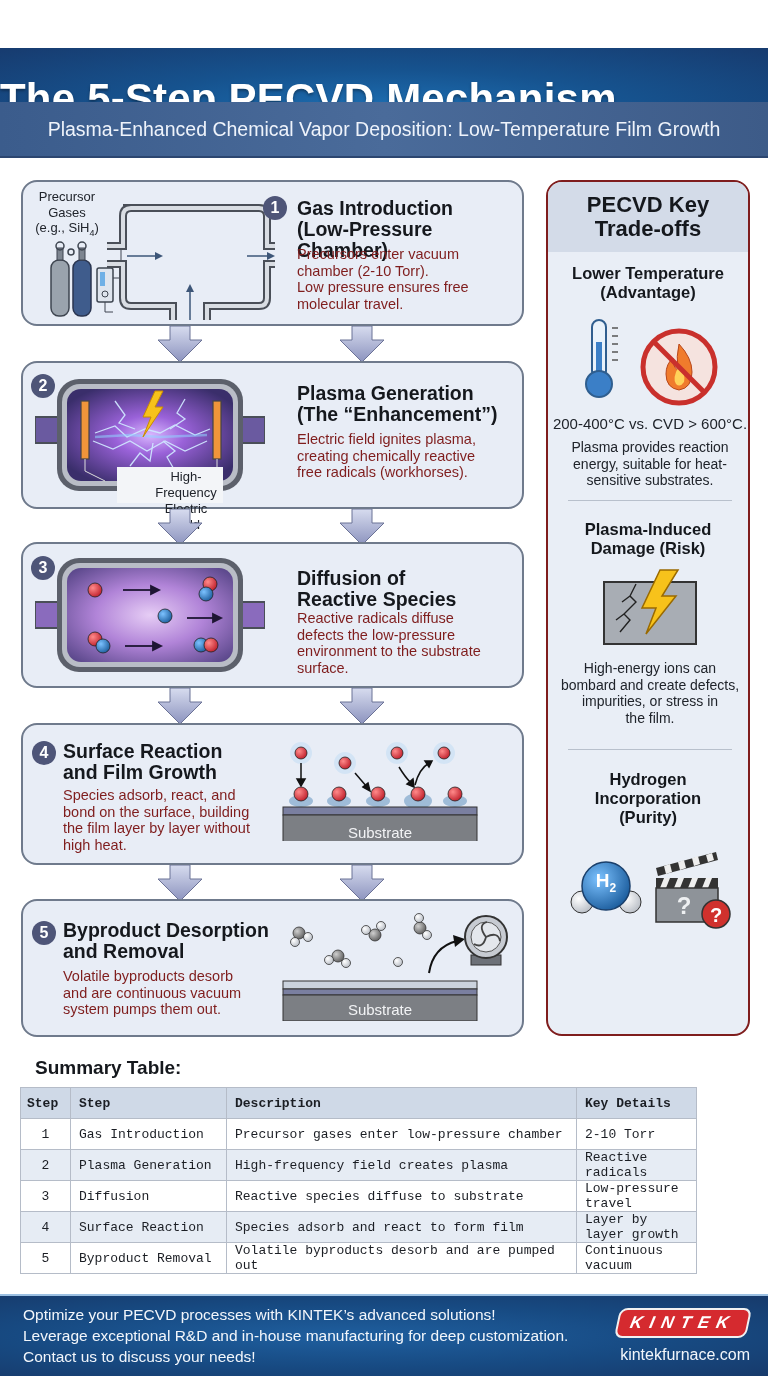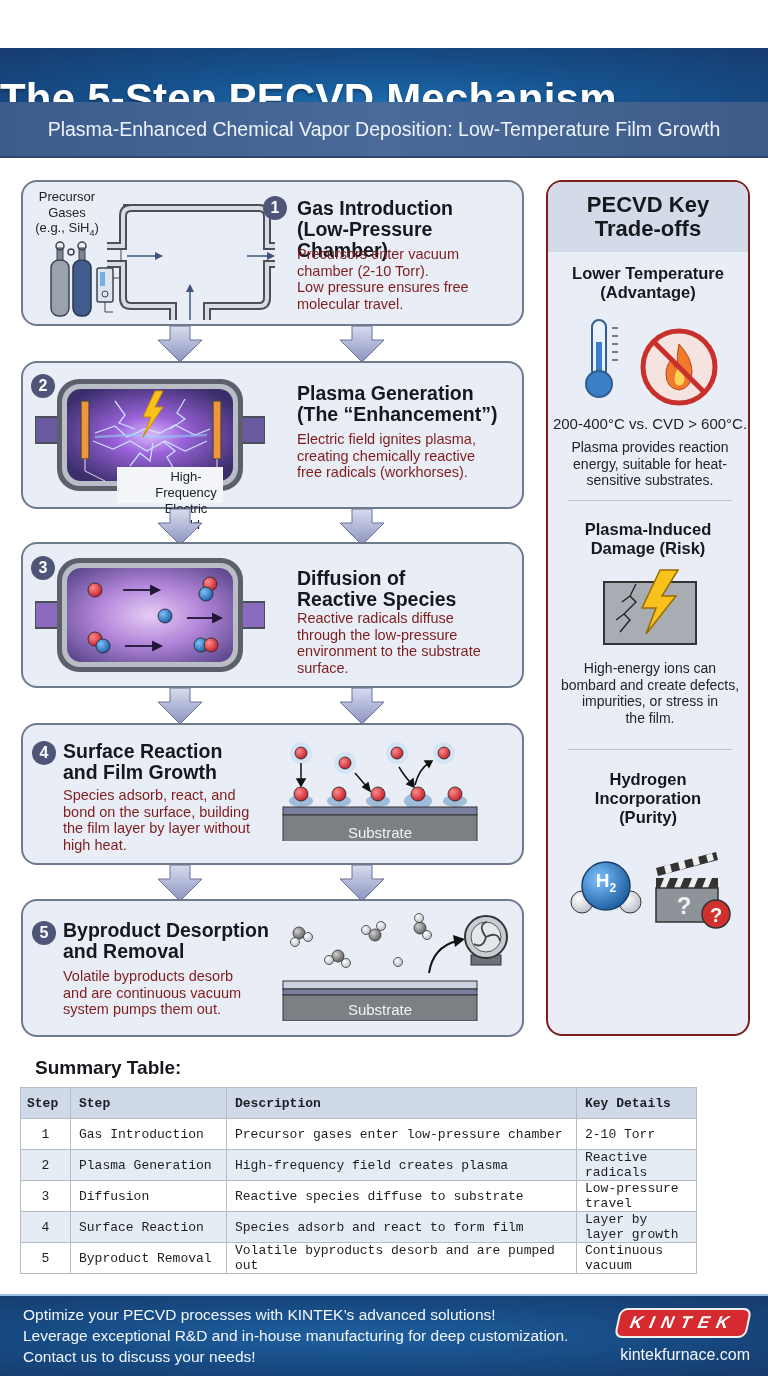--- a/index.html
+++ b/index.html
@@ -233,21 +233,21 @@
       <line x1="90" y1="92" x2="118" y2="92"></line>
         <polygon points="118,88 126,92 118,96" fill="#1e1633"></polygon>
     </g>
   </svg>
   <div class="stitle" style="left:274px; top:24px;">
     <div>Diffusion of</div>
     <div>Reactive Species</div>
   </div>
   <div class="sdesc" style="left:274px; top:66px;">
     <div>Reactive radicals diffuse</div>
-    <div>through the low-pressure</div>
+    <div>defects the low-pressure</div>
     <div>environment to the substrate</div>
     <div>surface.</div>
   </div>
 </div>
 
 <svg class="arrow" style="left:156px; top:688px;" viewBox="0 0 48 36">
     <polygon points="14,0 34,0 34,14 46,14 24,36 2,14 14,14" fill="url(#arrowGrad)" stroke="#6b7296" stroke-width="1"></polygon>
   </svg>
 <svg class="arrow" style="left:338px; top:688px;" viewBox="0 0 48 36">
     <polygon points="14,0 34,0 34,14 46,14 24,36 2,14 14,14" fill="url(#arrowGrad)" stroke="#6b7296" stroke-width="1"></polygon>

